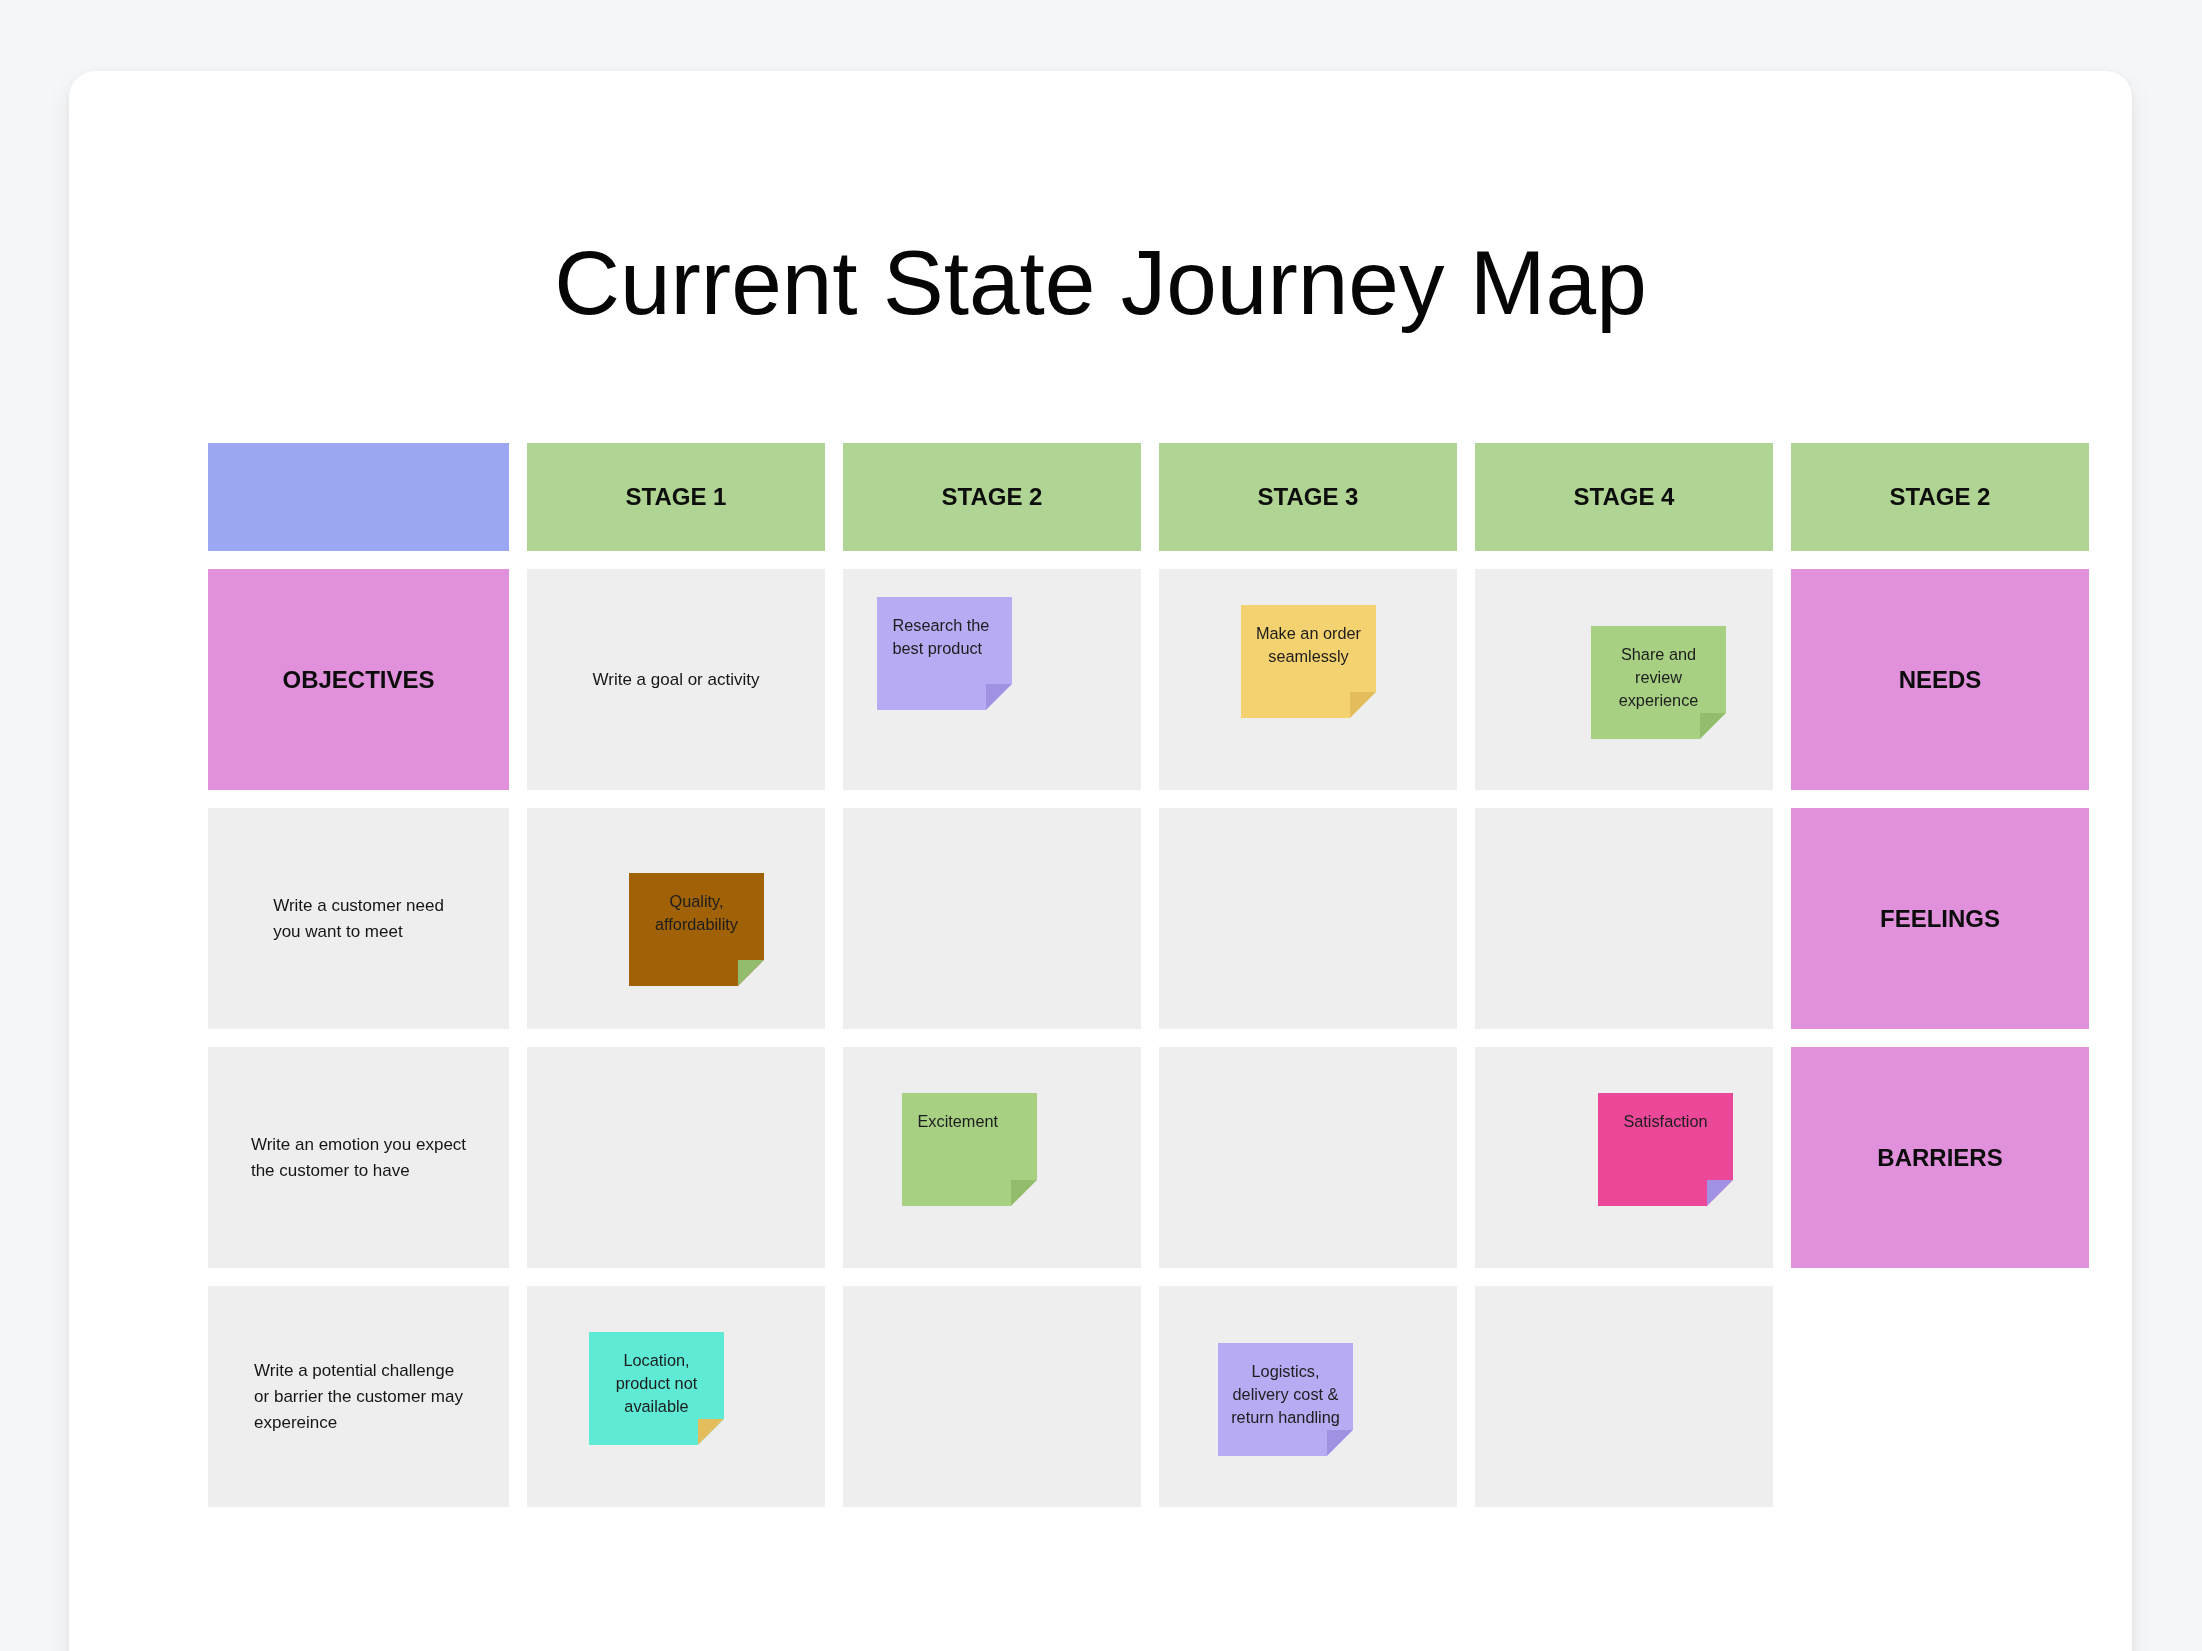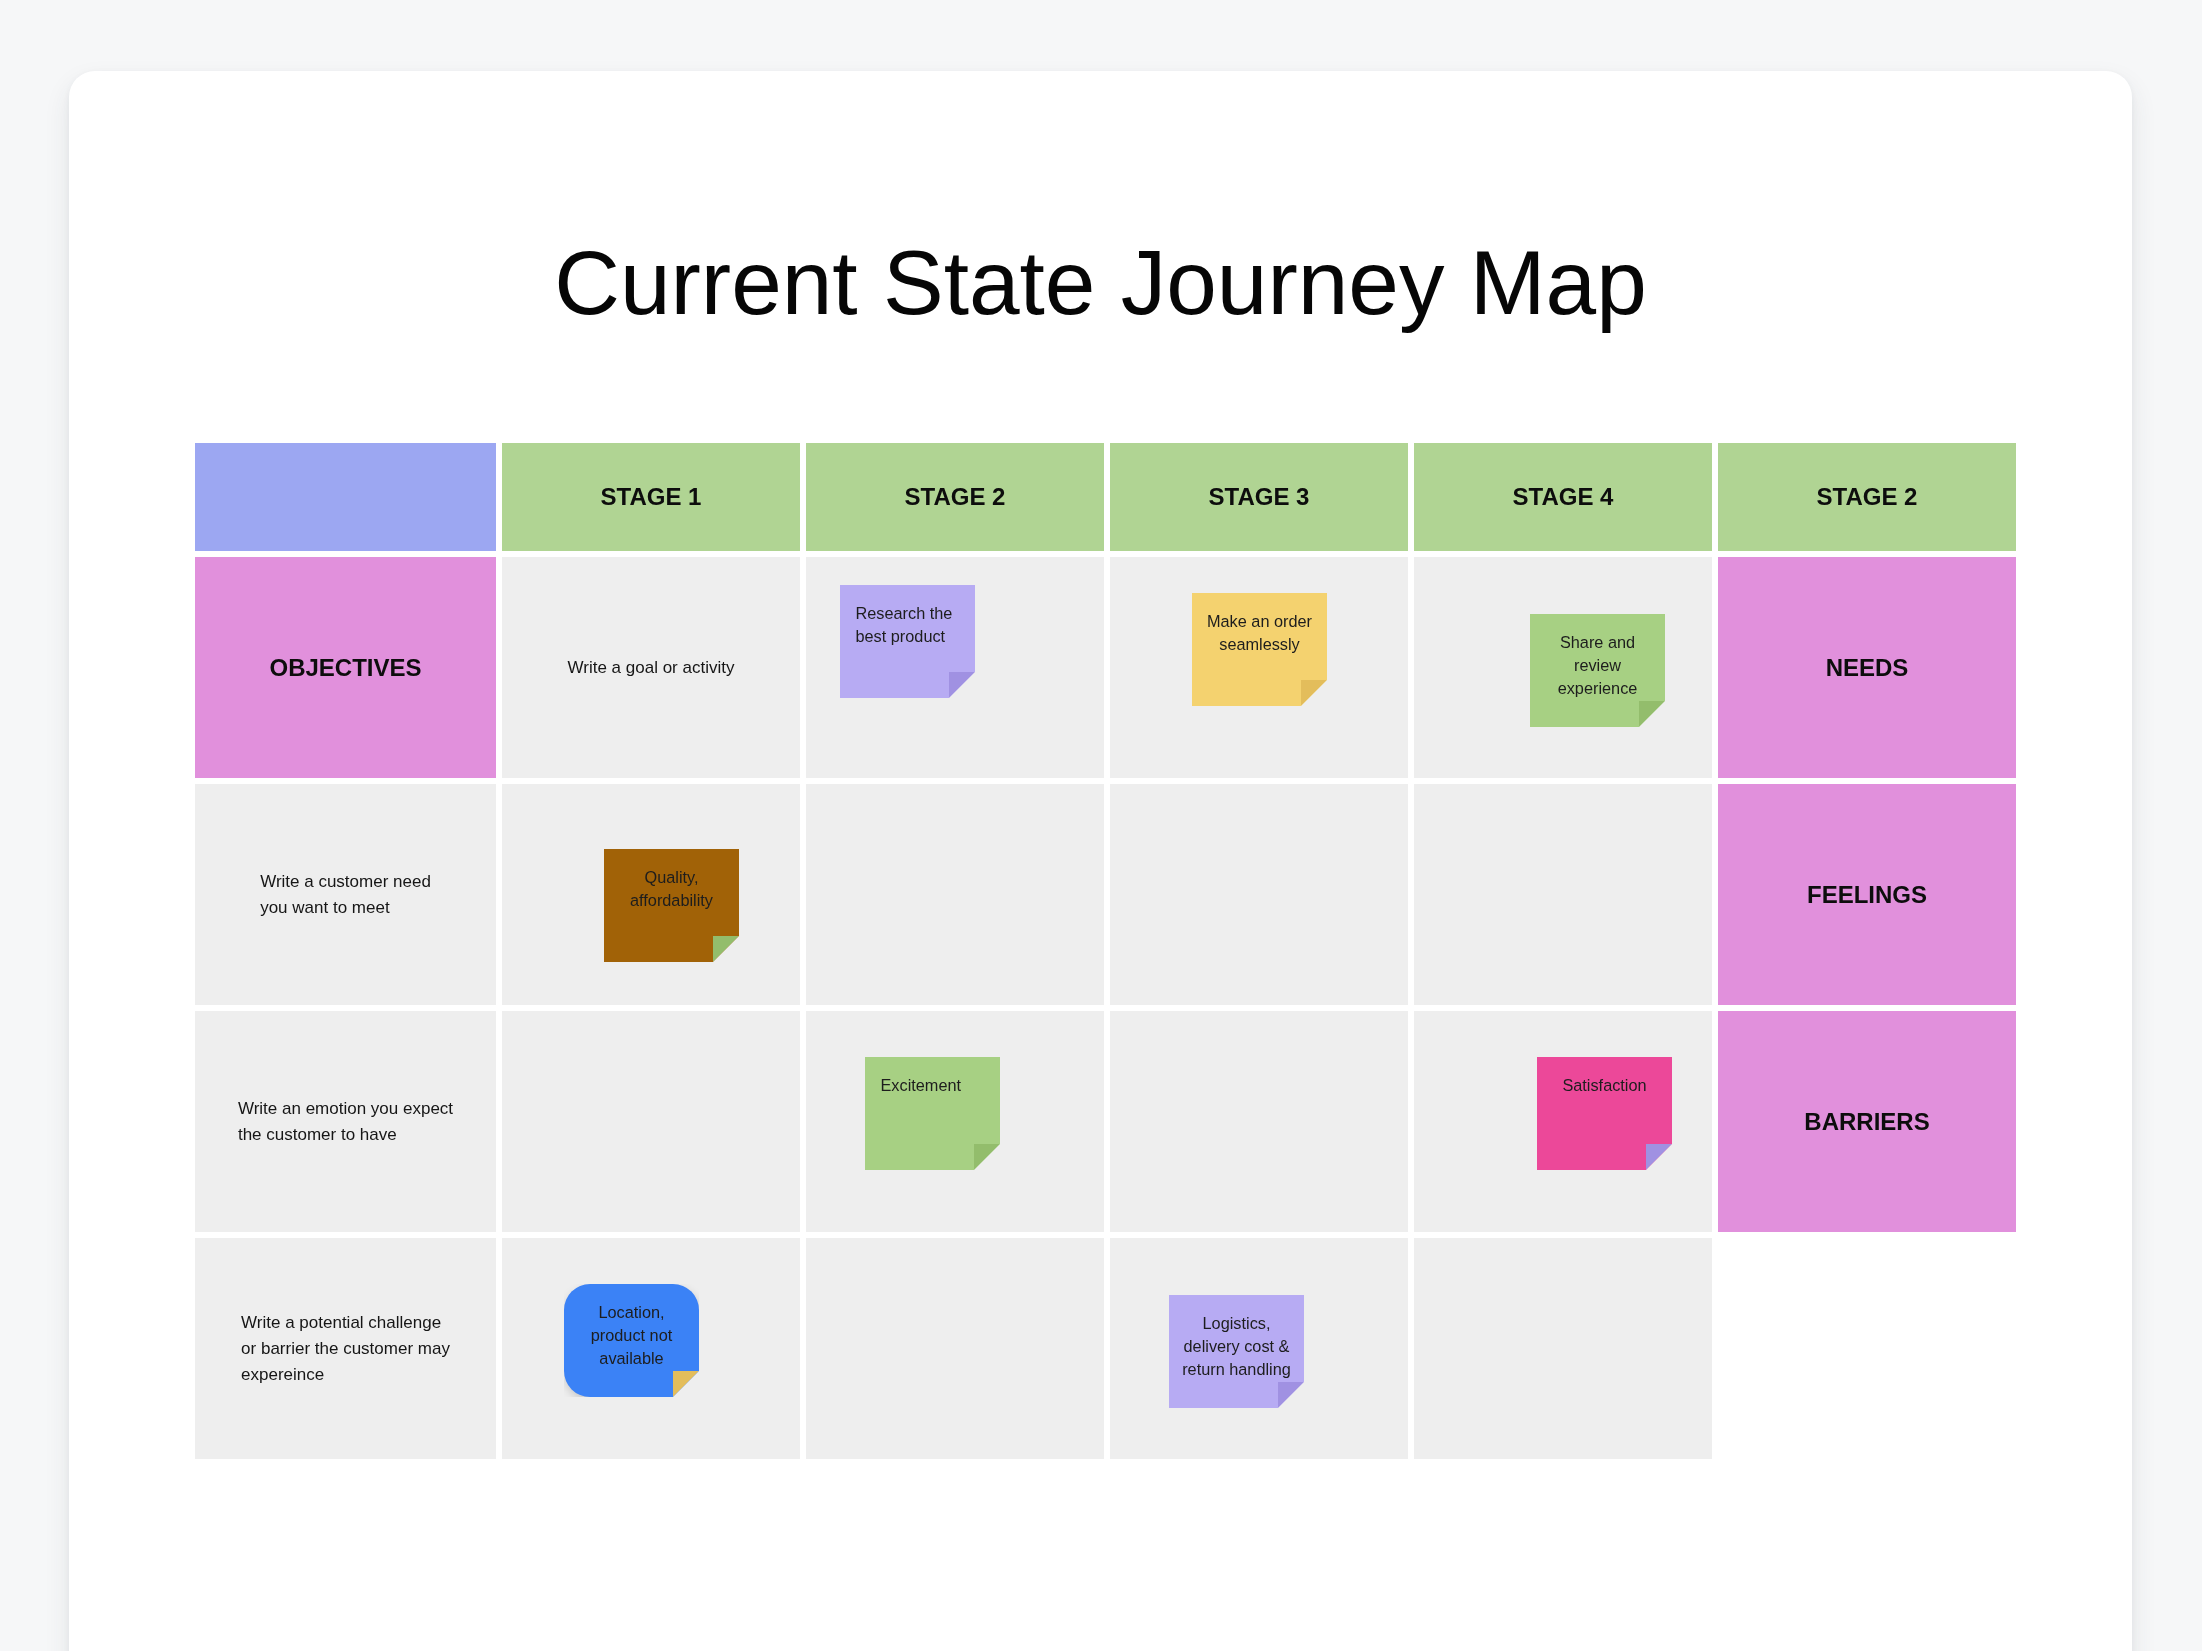--- a/index.html
+++ b/index.html
@@ -29,26 +29,26 @@
     top: 160px;
     text-align: center;
     font-size: 91px;
     font-weight: 400;
     letter-spacing: 0px;
     color: #060606;
     white-space: nowrap;
   }
   .journey-table {
     position: absolute;
-    left: 126px;
+    left: 139px;
     top: 372px;
     display: grid;
     grid-template-columns: 301px repeat(5, 298px);
     grid-template-rows: 108px repeat(4, 221px);
-    gap: 6px;
+    gap: 18px;
   }
   .hcell {
     display: flex;
     align-items: center;
     justify-content: center;
     font-weight: 700;
     font-size: 24px;
     color: #0d0d0d;
   }
   .corner  { background: var(--corner-bg); }
@@ -178,21 +178,21 @@
       </div>
       <div class="hcell rowhdr">
         <div>BARRIERS</div>
       </div>
       <div class="cell">
         <div class="hint">Write a potential challenge
 or barrier the customer may
 expereince</div>
       </div>
       <div class="cell">
-        <div class="note center" style="left: 62px; top: 46px; background: #3b82f6; border-radius: 26px; --fold: #e3bd5b;">
+        <div class="note center" style="left: 62px; top: 46px; background: #5eead4; --fold: #e3bd5b;">
           <span>Location,
 product not
 available</span>
         </div>
       </div>
       <div class="cell"></div>
       <div class="cell">
         <div class="note center" style="left: 59px; top: 57px; background: rgb(183, 171, 243); --fold: #a091e2;">
           <span>Logistics,
 delivery cost &amp;

